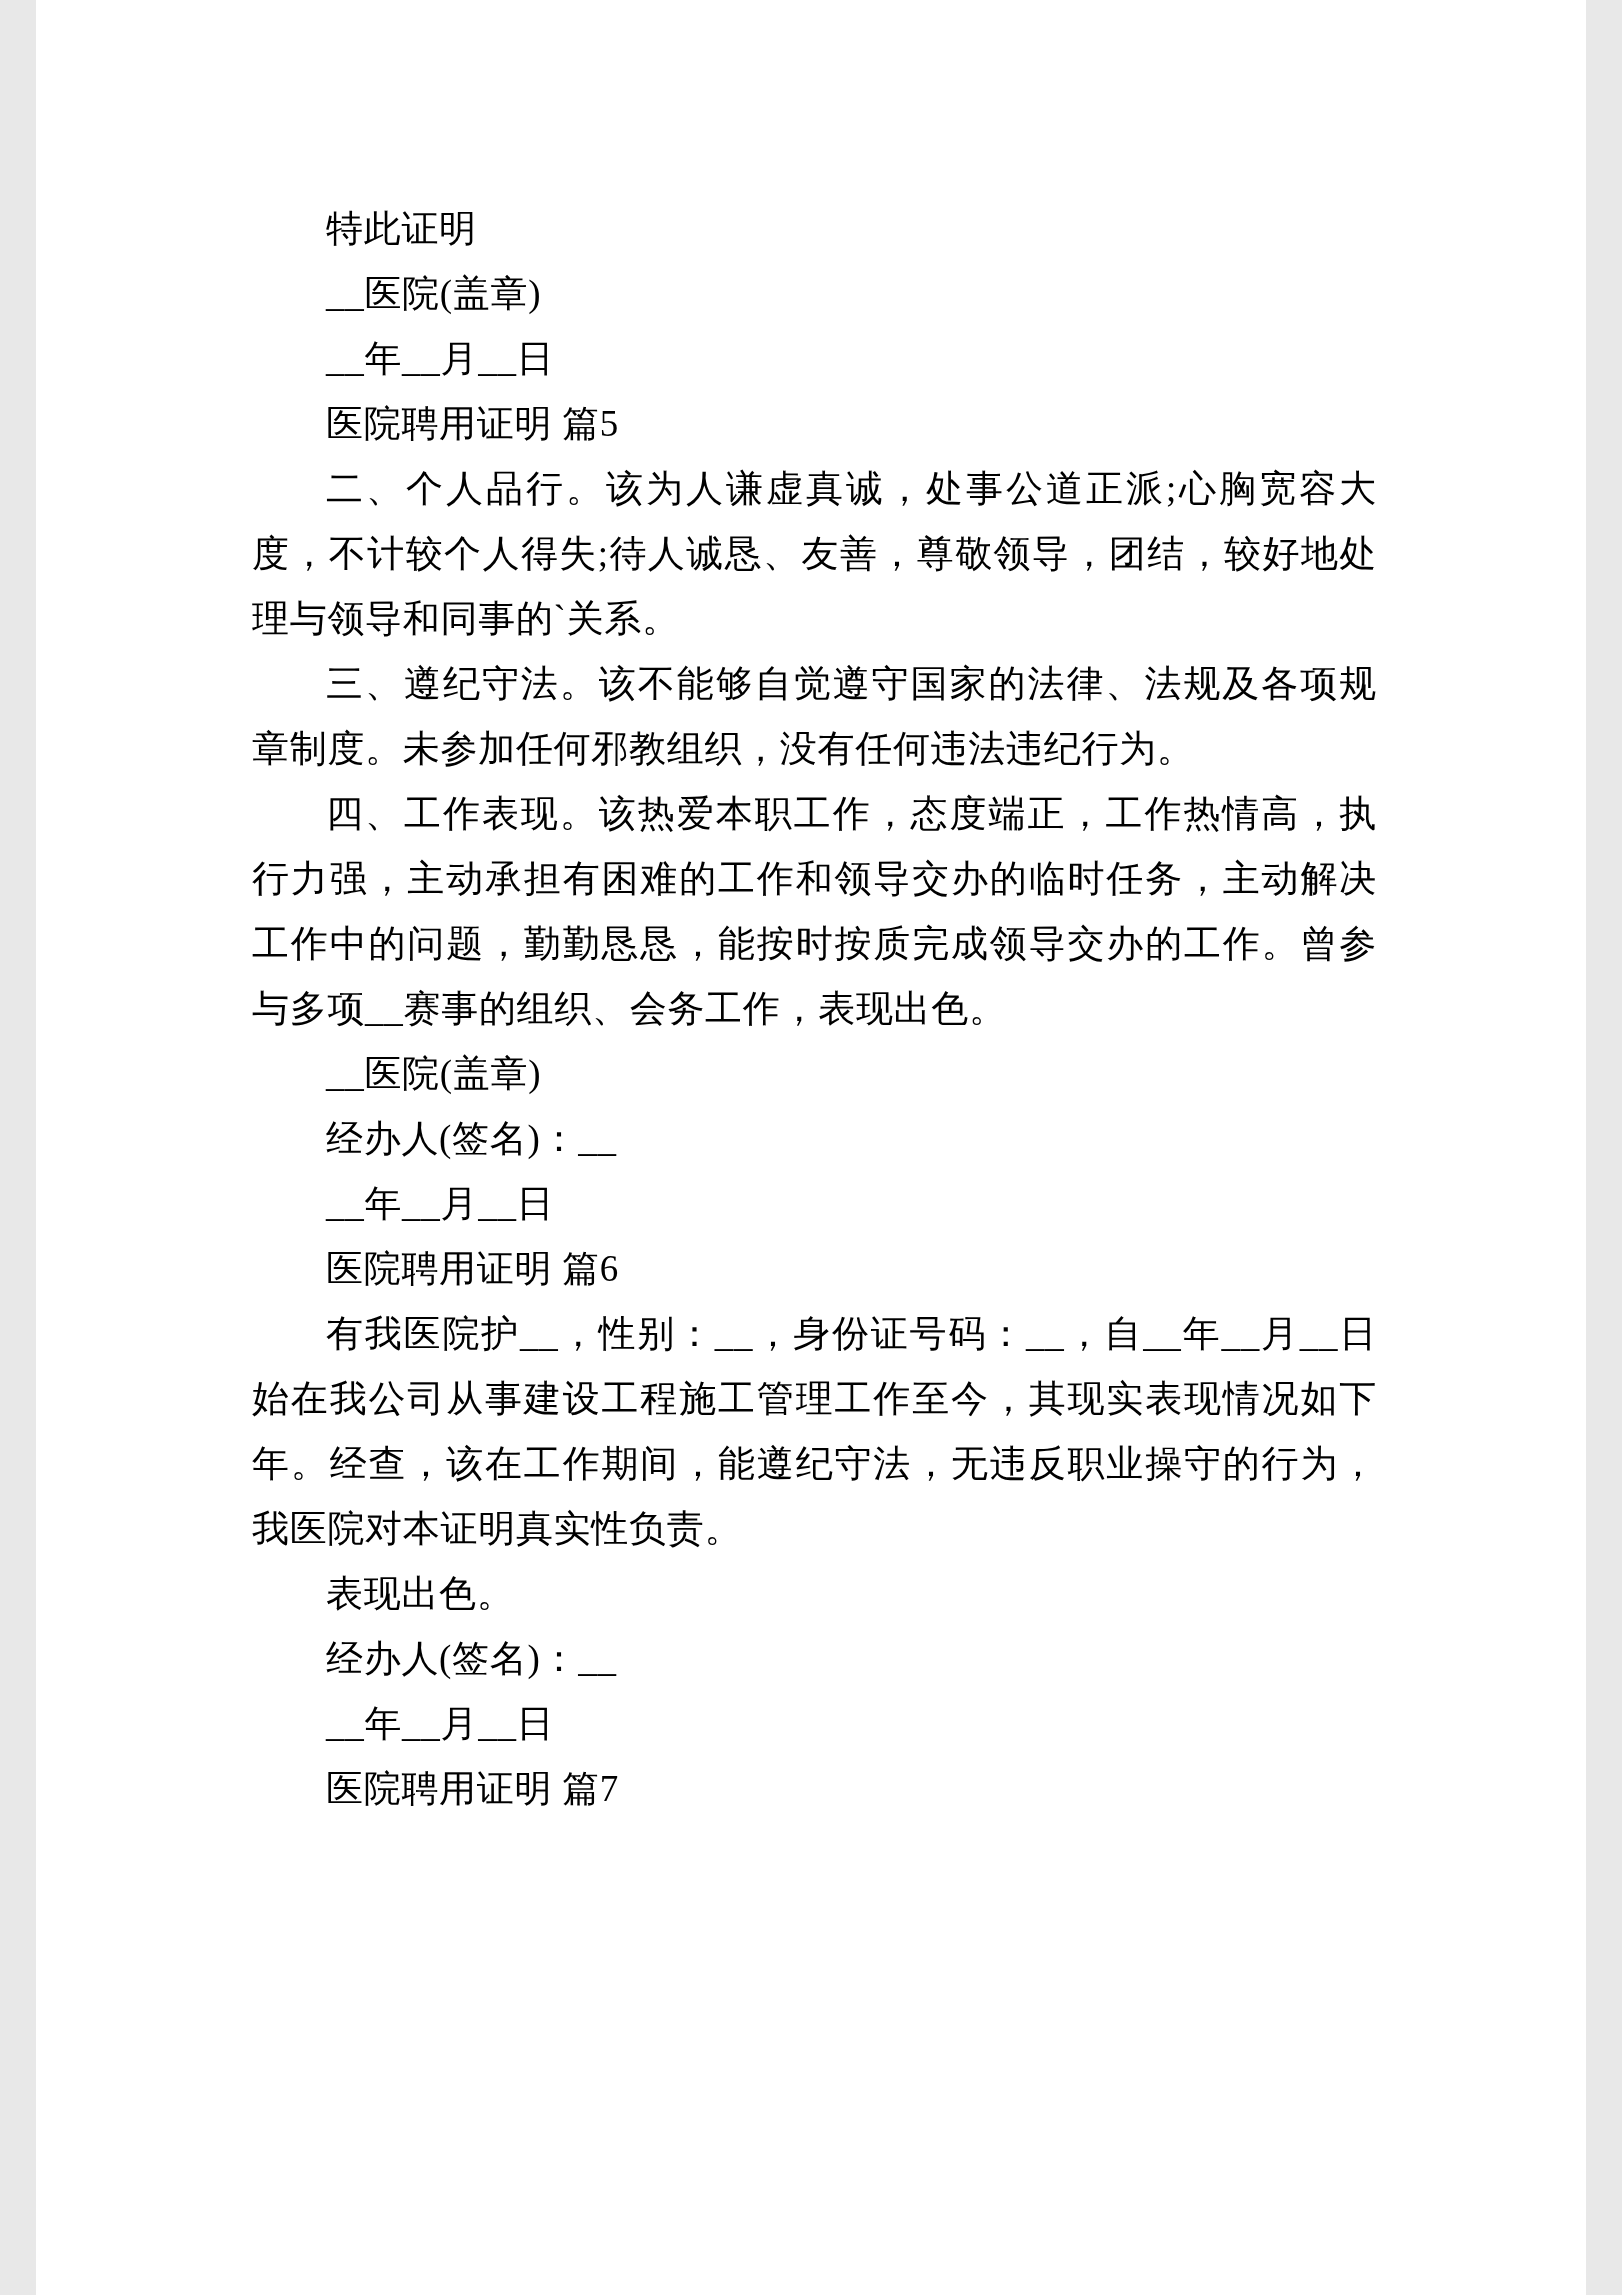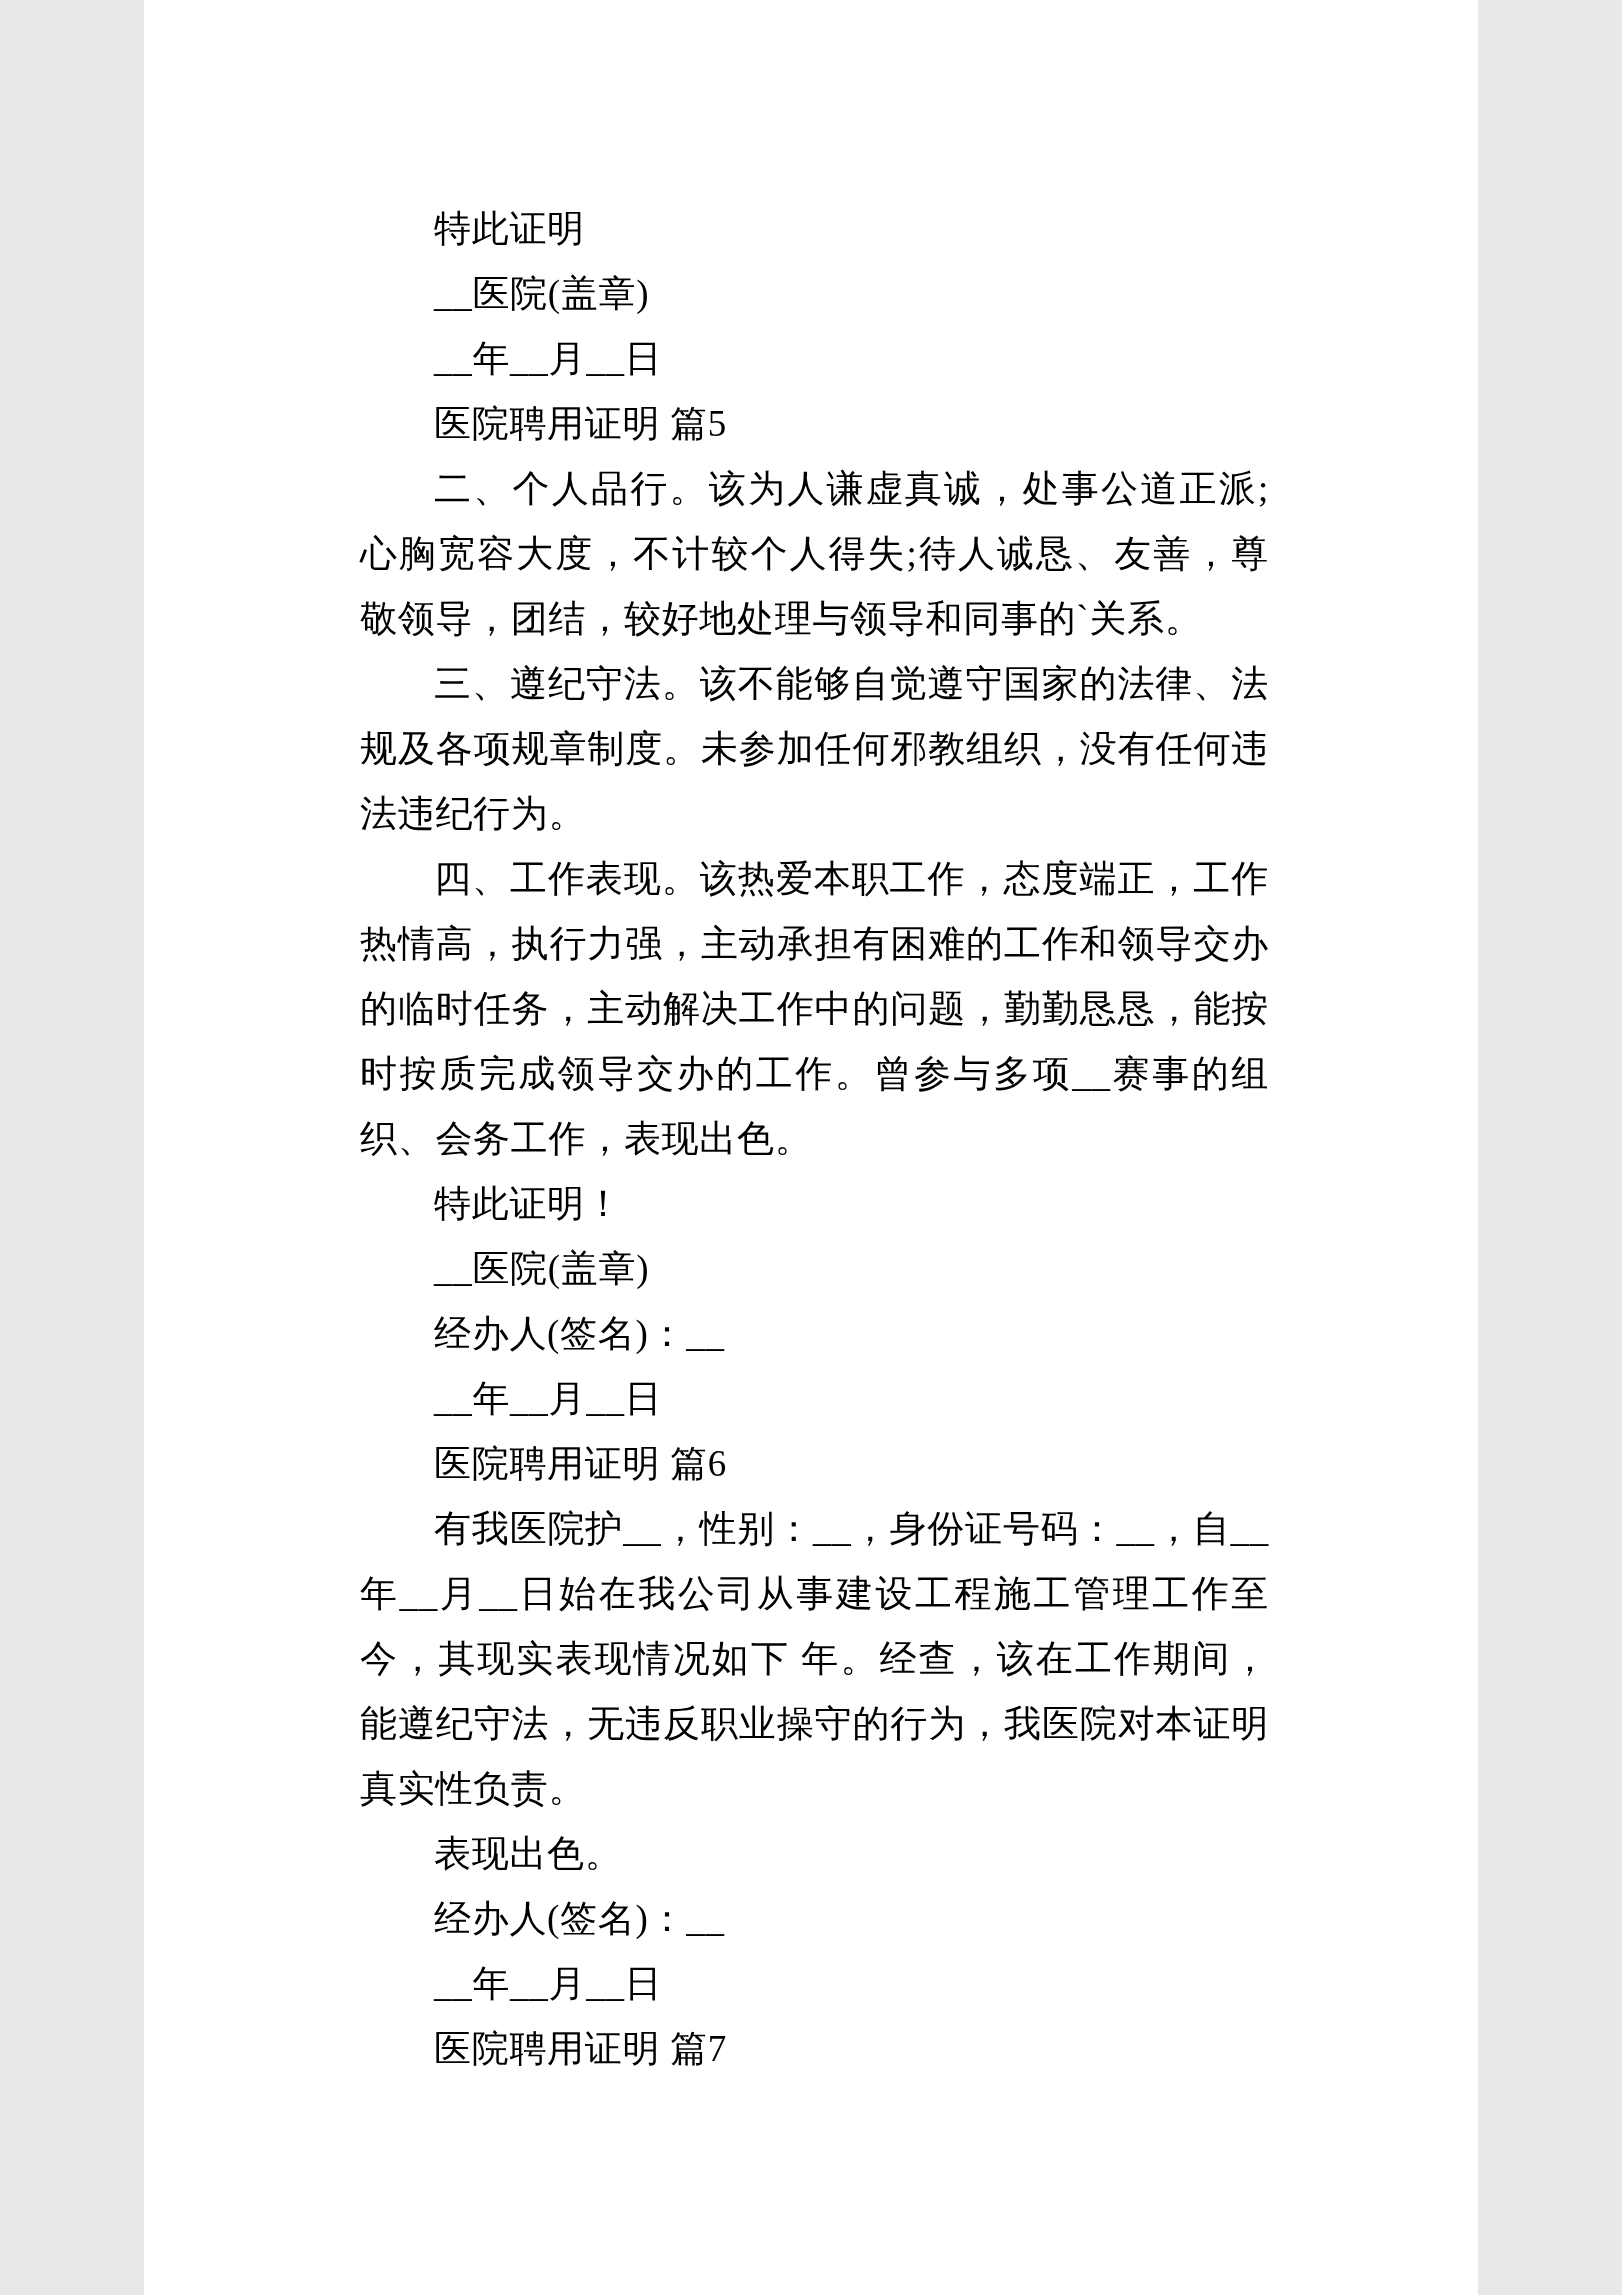--- a/index.html
+++ b/index.html
@@ -5,21 +5,21 @@
   html, body {
     margin: 0;
     padding: 0;
     background: #e8e8e8;
   }
   body {
     font-family: "Liberation Serif", "DejaVu Serif", serif;
   }
   .page {
     position: relative;
-    width: 1334px;
+    width: 1550px;
     height: 2295px;
     margin: 0 auto;
     background: #ffffff;
     box-sizing: border-box;
     padding: 196px 209px 0 216px;
     color: #000000;
   }
   .doc {
     width: 100%;
   }
@@ -38,21 +38,20 @@
 
 <div class="page">
   <div class="doc">
     <p>特此证明</p>
     <p>__医院(盖章)</p>
     <p>__年__月__日</p>
     <p>医院聘用证明 篇5</p>
     <p>二、个人品行。该为人谦虚真诚，处事公道正派;心胸宽容大度，不计较个人得失;待人诚恳、友善，尊敬领导，团结，较好地处理与领导和同事的`关系。</p>
     <p>三、遵纪守法。该不能够自觉遵守国家的法律、法规及各项规章制度。未参加任何邪教组织，没有任何违法违纪行为。</p>
     <p>四、工作表现。该热爱本职工作，态度端正，工作热情高，执行力强，主动承担有困难的工作和领导交办的临时任务，主动解决工作中的问题，勤勤恳恳，能按时按质完成领导交办的工作。曾参与多项__赛事的组织、会务工作，表现出色。</p>
-    <p>特此证明！</p>
     <p>__医院(盖章)</p>
     <p>经办人(签名)：__</p>
     <p>__年__月__日</p>
     <p>医院聘用证明 篇6</p>
     <p>有我医院护__，性别：__，身份证号码：__，自__年__月__日始在我公司从事建设工程施工管理工作至今，其现实表现情况如下 年。经查，该在工作期间，能遵纪守法，无违反职业操守的行为，我医院对本证明真实性负责。</p>
     <p>表现出色。</p>
     <p>经办人(签名)：__</p>
     <p>__年__月__日</p>
     <p>医院聘用证明 篇7</p>
   </div>

